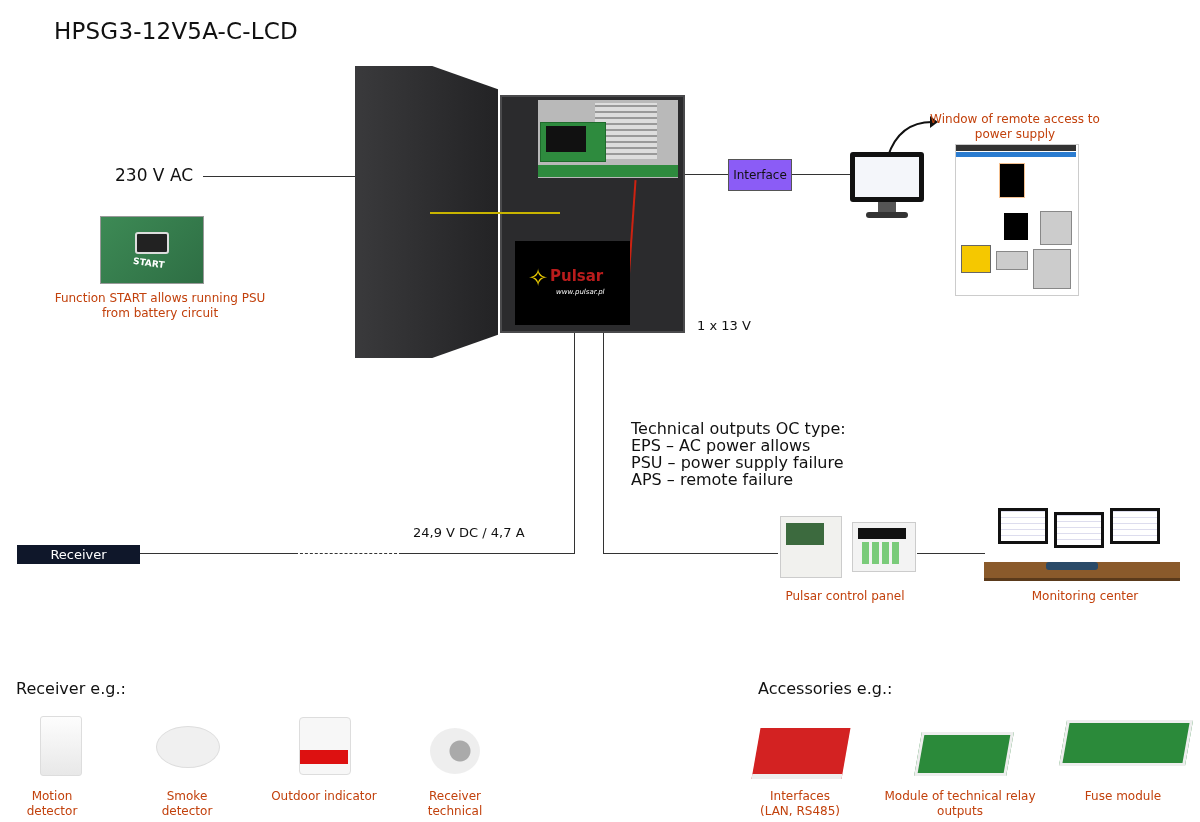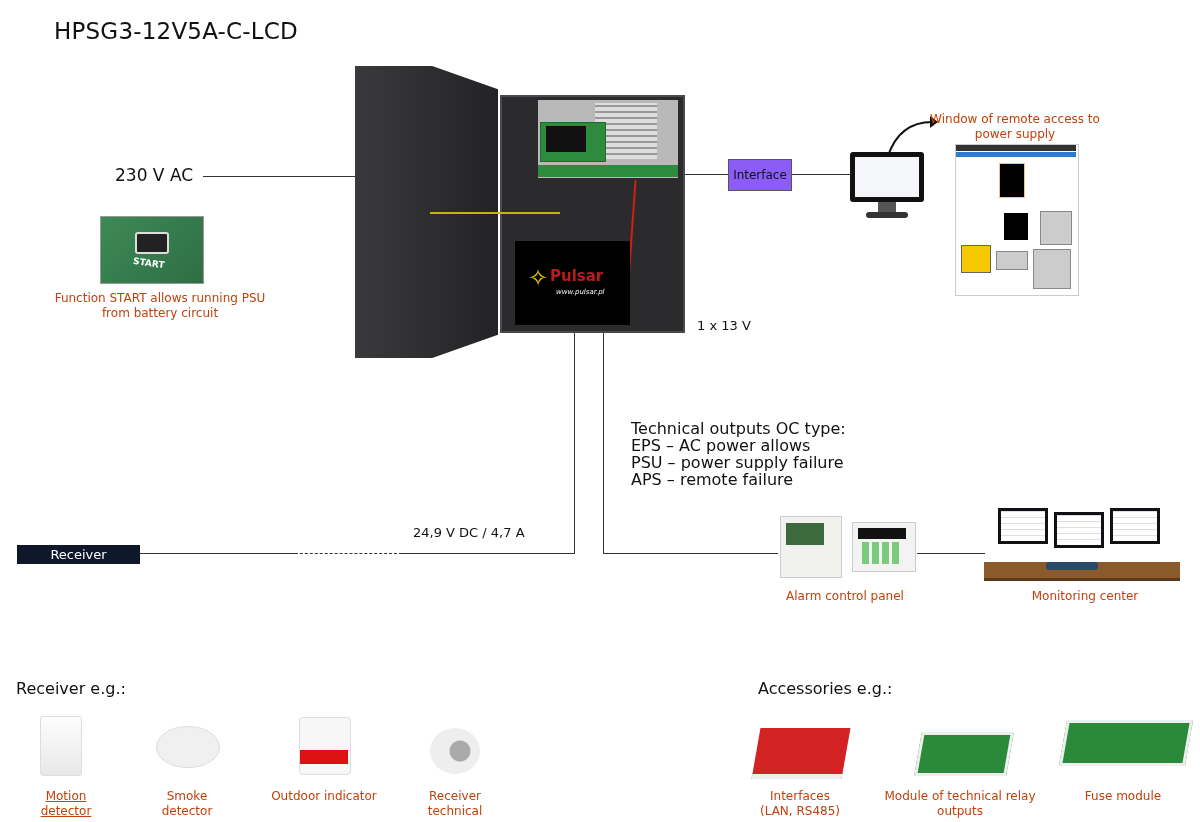--- a/index.html
+++ b/index.html
@@ -139,38 +139,38 @@
   <div>EPS – AC power allows</div>
   <div>PSU – power supply failure</div>
   <div>APS – remote failure</div>
 </div>
 
 <div class="abs alarm1"></div>
 <div class="abs alarm1b"></div>
 <div class="abs alarm2"></div>
 <div class="abs alarm2b"></div>
 <div class="abs alarm2c"></div>
-<div class="abs label center" style="left:770px;top:589px;width:150px;">Alarm control panel</div>
+<div class="abs label center" style="left:770px;top:589px;width:150px;">Pulsar control panel</div>
 <div class="line" style="left:917px;top:553px;width:68px;height:1px;"></div>
 
 <div class="mon" style="left:998px;top:508px;"></div>
 <div class="mon" style="left:1054px;top:512px;"></div>
 <div class="mon" style="left:1110px;top:508px;"></div>
 <div class="abs desk"></div>
 <div class="abs kbd"></div>
 <div class="abs label center" style="left:1010px;top:589px;width:150px;">Monitoring center</div>
 
 <div class="abs section" style="left:16px;top:679px;">Receiver e.g.:</div>
 <div class="dev motion"></div>
 <div class="dev smoke"></div>
 <div class="dev out"></div>
 <div class="dev out-red"></div>
 <div class="dev internal"></div>
 
-<div class="abs label center" style="left:16px;top:789px;width:100px;text-decoration:underline;">
+<div class="abs label center" style="left:2px;top:789px;width:100px;">
   <div>Motion</div>
   <div>detector</div>
 </div>
 <div class="abs label center" style="left:137px;top:789px;width:100px;">
   <div>Smoke</div>
   <div>detector</div>
 </div>
 <div class="abs label center" style="left:264px;top:789px;width:120px;">
   <div>Outdoor indicator</div>
 </div>

